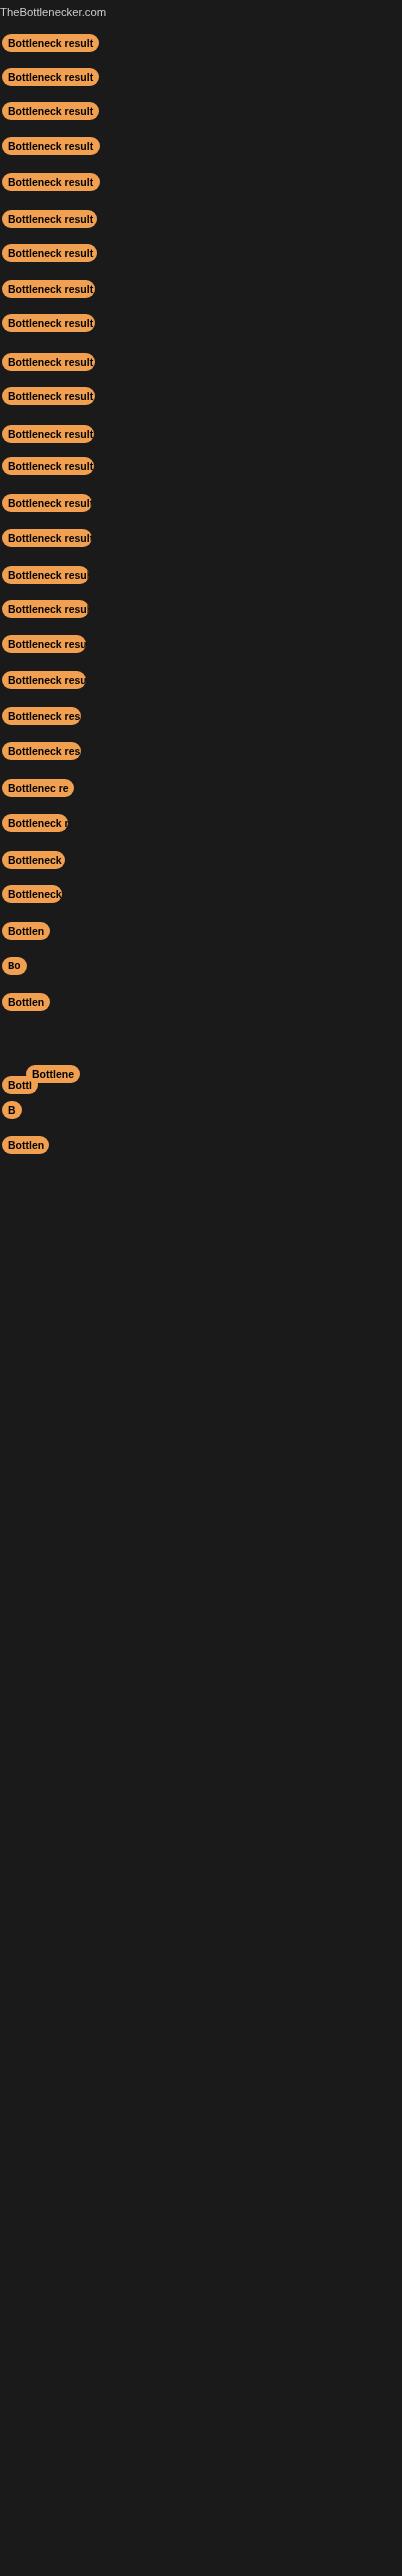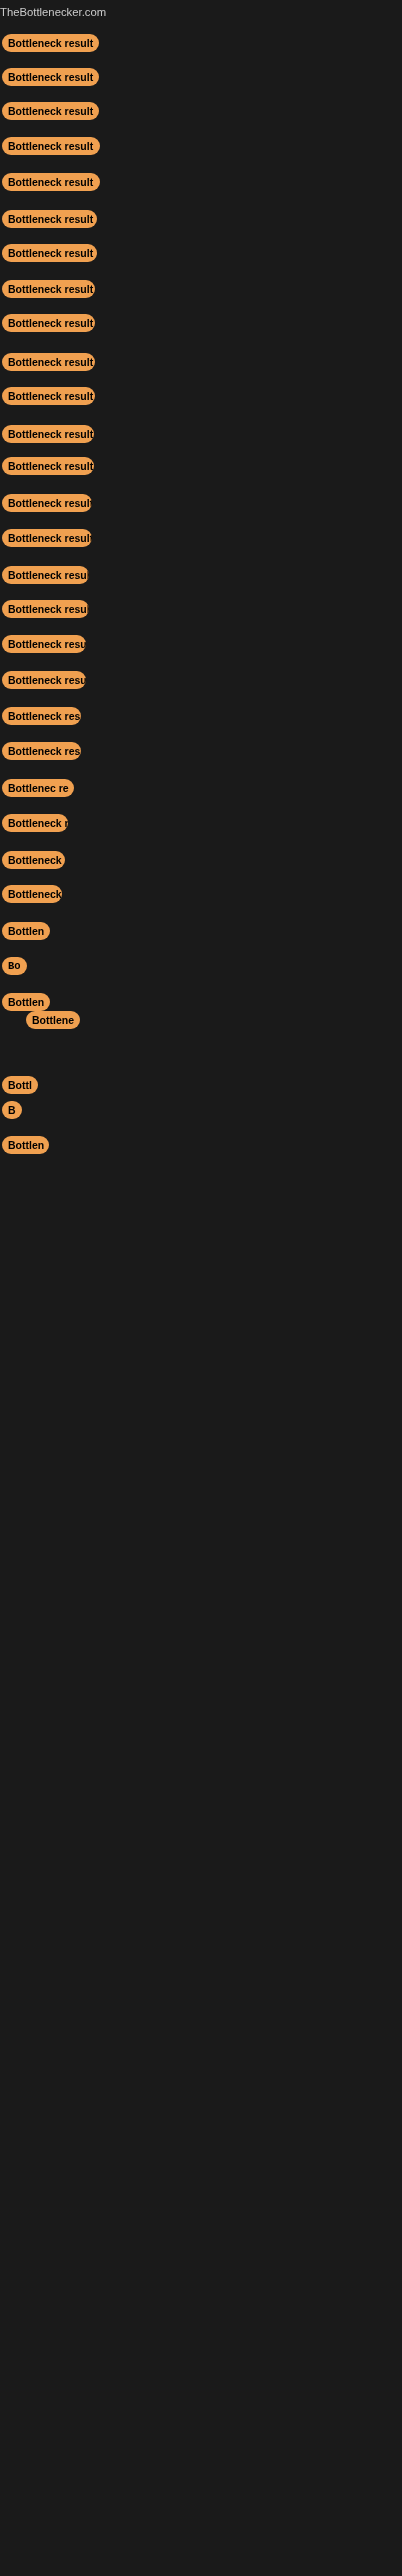--- a/index.html
+++ b/index.html
@@ -65,17 +65,17 @@
     <div class="badge-row" style="top: 685px; max-width: 79px;"><span class="bottleneck-badge" style="max-width: 79px;">Bottleneck result</span></div>
     <div class="badge-row" style="top: 720px; max-width: 79px;"><span class="bottleneck-badge" style="max-width: 79px;">Bottleneck result</span></div>
     <div class="badge-row" style="top: 757px; max-width: 72px;"><span class="bottleneck-badge" style="max-width: 72px;">Bottlenec re</span></div>
     <div class="badge-row" style="top: 792px; max-width: 66px;"><span class="bottleneck-badge" style="max-width: 66px;">Bottleneck r</span></div>
     <div class="badge-row" style="top: 829px; max-width: 63px;"><span class="bottleneck-badge" style="max-width: 63px;">Bottleneck</span></div>
     <div class="badge-row" style="top: 863px; max-width: 60px;"><span class="bottleneck-badge" style="max-width: 60px;">Bottleneck</span></div>
     <div class="badge-row" style="top: 900px; max-width: 48px;"><span class="bottleneck-badge" style="max-width: 48px;">Bottlen</span></div>
     <div class="badge-row" style="top: 935px; max-width: 29px;"><span class="bottleneck-badge" style="max-width: 29px; font-family: Liberation Mono, monospace;">Bo</span></div>
     <div class="badge-row" style="top: 971px; max-width: 48px;"><span class="bottleneck-badge" style="max-width: 48px;">Bottlen</span></div>
     <div class="badge-row" style="top: 1054px; max-width: 40px;"><span class="bottleneck-badge" style="max-width: 40px;">Bottl</span></div>
-    <div class="badge-row" style="top: 989px; max-width: 58px; padding-left: 24px;"><span class="bottleneck-badge" style="max-width: 58px;">Bottlene</span></div>
+    <div class="badge-row" style="top: 1043px; max-width: 58px; padding-left: 24px;"><span class="bottleneck-badge" style="max-width: 58px;">Bottlene</span></div>
     <div class="badge-row" style="top: 1079px; max-width: 21px;"><span class="bottleneck-badge" style="max-width: 21px;">B</span></div>
     <div class="badge-row" style="top: 1114px; max-width: 47px;"><span class="bottleneck-badge" style="max-width: 47px;">Bottlen</span></div>
   </div>
 
 
 </body></html>

